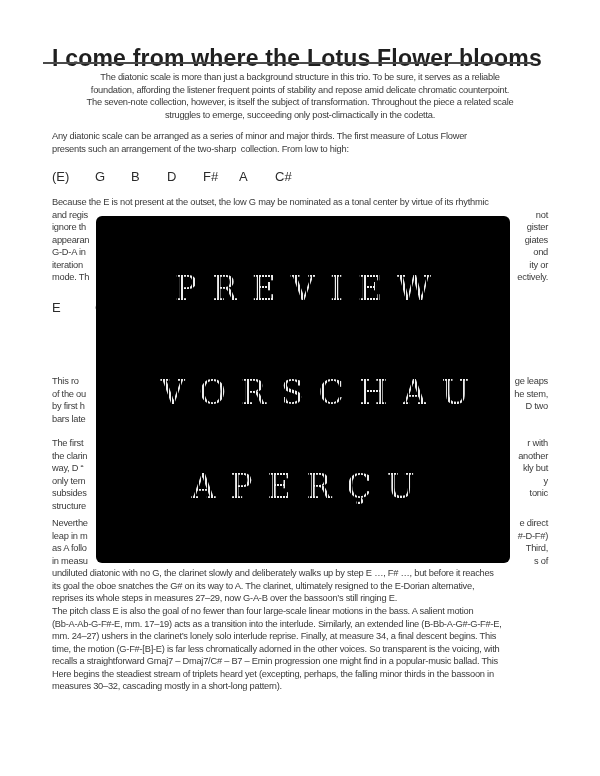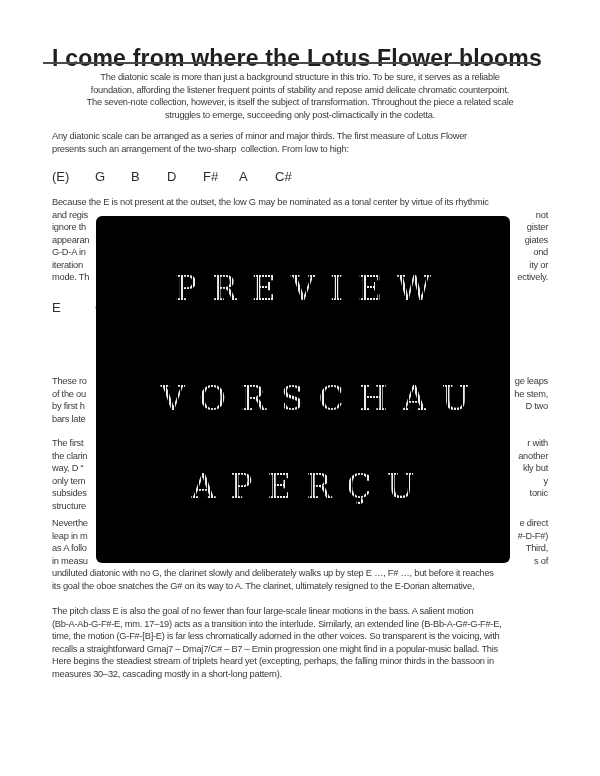--- a/index.html
+++ b/index.html
@@ -84,21 +84,21 @@
   }
   .ov-word::after {
     content: "";
     position: absolute;
     inset: 0;
     background: repeating-linear-gradient(90deg,
       #000 0px, #000 1.4px,
       rgba(0,0,0,0) 1.4px, rgba(0,0,0,0) 3px);
   }
   .ov-word-0 { top: 54px; }
-  .ov-word-1 { top: 164px; margin-left: 24px; }
+  .ov-word-1 { top: 158px; margin-left: 24px; }
   .ov-word-2 { top: 252px; }
 </style>
 </head>
 <body>
 
 <div class="page">
   <h1 class="title">I come from where the Lotus Flower blooms</h1>
   <div class="title-rule"></div>
 
   <div class="block b-p1">
@@ -127,44 +127,46 @@
       <div class="line split"><span>appearan</span><span>giates</span></div>
       <div class="line split"><span>G-D-A in</span><span>ond</span></div>
       <div class="line split"><span>iteration</span><span>ity or</span></div>
       <div class="line split"><span>mode. Th</span><span>ectively.</span></div>
     </div>
   <div class="block b-n2 notes">
       <span class="note-cell first">E</span>
       <span class="note-cell">G</span>
     </div>
   <div class="block b-p4">
-      <div class="line split"><span>These ro</span><span>ge leaps</span></div>
+      <div class="line split"><span>This ro</span><span>ge leaps</span></div>
       <div class="line split"><span>of the ou</span><span>he stem,</span></div>
       <div class="line split"><span>by first h</span><span>D two</span></div>
       <div class="line split"><span>bars late</span><span></span></div>
     </div>
   <div class="block b-p5">
       <div class="line split"><span>The first</span><span>r with</span></div>
       <div class="line split"><span>the clarin</span><span>another</span></div>
       <div class="line split"><span>way, D “</span><span>kly but</span></div>
       <div class="line split"><span>only tem</span><span>y</span></div>
       <div class="line split"><span>subsides</span><span>tonic</span></div>
       <div class="line split"><span>structure</span><span></span></div>
     </div>
   <div class="block b-p6">
       <div class="line split"><span>Neverthe</span><span>e direct</span></div>
       <div class="line split"><span>leap in m</span><span>#-D-F#)</span></div>
       <div class="line split"><span>as A follo</span><span>Third,</span></div>
       <div class="line split"><span>in measu</span><span>s of</span></div>
       <div class="line">undiluted diatonic with no G, the clarinet slowly and deliberately walks up by step E …, F# …, but before it reaches</div>
       <div class="line">its goal the oboe snatches the G# on its way to A. The clarinet, ultimately resigned to the E-Dorian alternative,</div>
+      <div class="line">reprises its whole steps in measures 27–29, now G-A-B over the bassoon’s still ringing E.</div>
     </div>
   <div class="block b-p7">
       <div class="line">The pitch class E is also the goal of no fewer than four large-scale linear motions in the bass. A salient motion</div>
       <div class="line">(Bb-A-Ab-G-F#-E, mm. 17–19) acts as a transition into the interlude. Similarly, an extended line (B-Bb-A-G#-G-F#-E,</div>
+      <div class="line">mm. 24–27) ushers in the clarinet’s lonely solo interlude reprise. Finally, at measure 34, a final descent begins. This</div>
       <div class="line">time, the motion (G-F#-[B]-E) is far less chromatically adorned in the other voices. So transparent is the voicing, with</div>
       <div class="line">recalls a straightforward Gmaj7 – Dmaj7/C# – B7 – Emin progression one might find in a popular-music ballad. This</div>
       <div class="line">Here begins the steadiest stream of triplets heard yet (excepting, perhaps, the falling minor thirds in the bassoon in</div>
       <div class="line">measures 30–32, cascading mostly in a short-long pattern).</div>
     </div>
 
   <div class="overlay">
     <div>
         <div class="ov-word ov-word-0">PREVIEW</div>
         <div class="ov-word ov-word-1">VORSCHAU</div>

